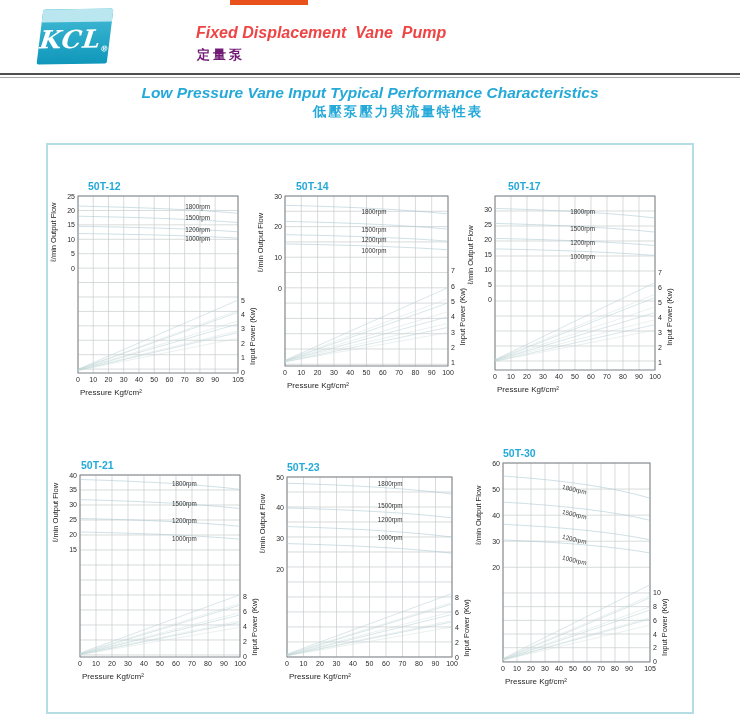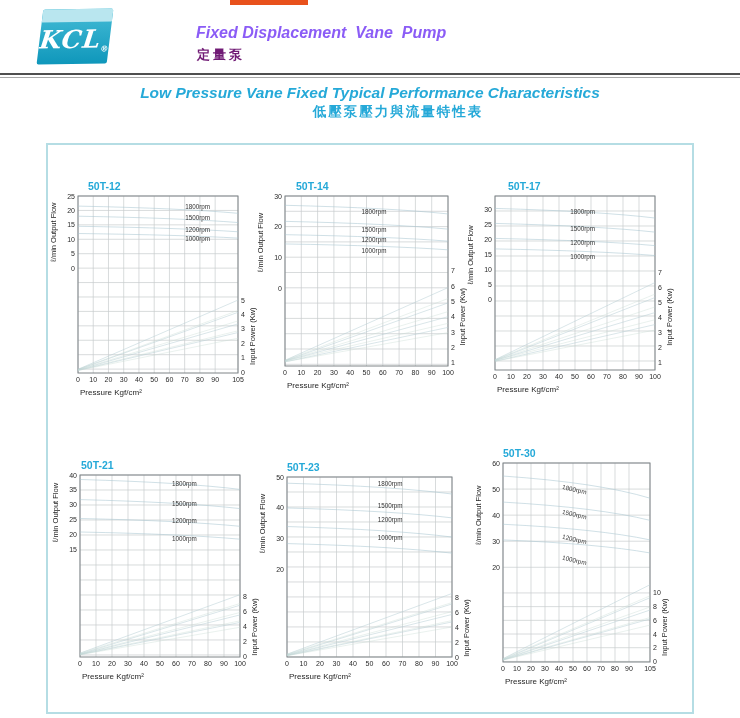--- a/index.html
+++ b/index.html
@@ -6,21 +6,21 @@
   .page{position:relative;width:740px;height:718px;background:#ffffff;overflow:hidden;
         font-family:"Liberation Sans",sans-serif;}
   .top-bar{position:absolute;left:230px;top:0;width:78px;height:5px;}
   .logo{position:absolute;left:40px;top:9px;width:70px;height:55px;
         transform:skewX(-8deg) rotate(-1deg);overflow:hidden;border-radius:2px;}
   .logo-band{height:13px;}
   .logo-text{color:#ffffff;font-family:"DejaVu Serif",serif;font-style:italic;font-weight:bold;
              font-size:25px;text-align:center;line-height:36px;letter-spacing:1px;}
   .logo-text .reg{font-size:8px;font-style:normal;vertical-align:-4px;letter-spacing:0;}
   .hdr-en{position:absolute;left:196px;top:24px;font-size:16px;font-style:italic;font-weight:600;
-          color:#8b5cf6;white-space:pre;}
+          color:#ef4444;white-space:pre;}
   .hdr-zh{position:absolute;left:197px;top:46px;font-size:13px;font-weight:bold;color:#701a75;
           letter-spacing:3px;}
   .sep1{position:absolute;left:0;top:73px;width:740px;height:2px;background:#4f4f4f;}
   .sep2{position:absolute;left:0;top:77px;width:740px;height:1px;background:#a8a8a8;}
   .sec-en{position:absolute;left:0;top:84px;width:740px;text-align:center;
           font-size:15.5px;font-style:italic;font-weight:600;}
   .sec-zh{position:absolute;left:0;top:103px;width:740px;text-align:center;
           font-size:13.5px;font-weight:bold;letter-spacing:2px;}
   .panel{position:absolute;left:46px;top:143px;width:648px;height:571px;
          box-sizing:border-box;border:2px solid #b5dde4;}
@@ -42,21 +42,21 @@
     <div class="logo-band" style="background: rgb(185, 230, 239);"></div>
     <div class="logo-text"><span>KCL</span><span class="reg">®</span></div>
   </div>
 
   <div class="hdr-en">Fixed Displacement  Vane  Pump</div>
   <div class="hdr-zh">定量泵</div>
 
   <div class="sep1"></div>
   <div class="sep2"></div>
 
-  <div class="sec-en" style="color: rgb(37, 169, 216);">Low Pressure Vane Fixed Typical Performance Characteristics</div>
+  <div class="sec-en" style="color: rgb(37, 169, 216);">Low Pressure Vane Input Typical Performance Characteristics</div>
   <div class="sec-zh" style="color: rgb(37, 169, 216); padding-left: 28px;">低壓泵壓力與流量特性表</div>
 
   <div class="panel" style="border-color: rgb(181, 221, 228);"></div>
   <div id="charts-layer">
       <svg width="224" height="227" class="chart-svg" style="left: 44px; top: 178px;">
         <line x1="34" x2="194" y1="18" y2="18" stroke="#c7cccd" stroke-width="0.7"></line>
         <line x1="34" x2="194" y1="32.4255" y2="32.4255" stroke="#c7cccd" stroke-width="0.7"></line>
         <line x1="34" x2="194" y1="46.851" y2="46.851" stroke="#c7cccd" stroke-width="0.7"></line>
         <line x1="34" x2="194" y1="61.2765" y2="61.2765" stroke="#c7cccd" stroke-width="0.7"></line>
         <line x1="34" x2="194" y1="75.702" y2="75.702" stroke="#c7cccd" stroke-width="0.7"></line>

